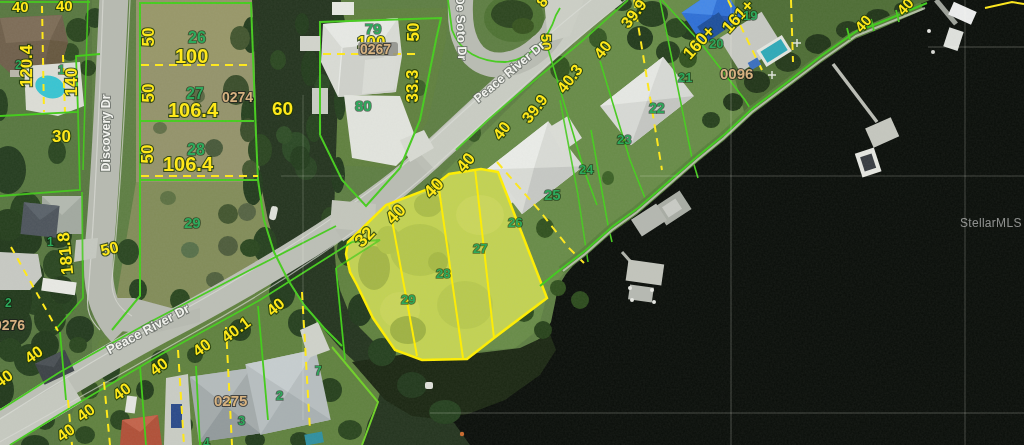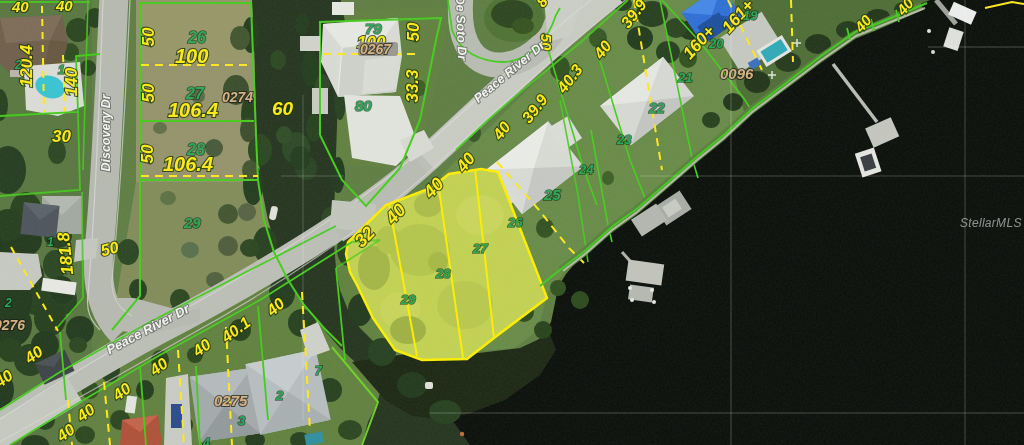--- a/index.html
+++ b/index.html
@@ -1,16 +1,16 @@
 <!DOCTYPE html>
 <html><head>
 <meta charset="utf-8">
 <style>
   html,body{margin:0;padding:0;background:#000;}
-  #map{width:1024px;height:445px;position:relative;overflow:hidden;font-style:italic;}
+  #map{width:1024px;height:445px;position:relative;overflow:hidden;}
   svg{display:block;}
   text{font-family:"Liberation Sans",sans-serif;}
   .yl{fill:#ffe81a;font-weight:bold;paint-order:stroke;stroke:rgba(30,55,5,0.8);stroke-width:2.2px;}
   .gn{fill:#2da95c;font-weight:bold;paint-order:stroke;stroke:rgba(0,20,0,0.55);stroke-width:1.7px;}
   .tn{fill:#d6b280;font-weight:bold;paint-order:stroke;stroke:rgba(25,25,25,0.7);stroke-width:2px;}
   .wt{fill:#f2f3ee;font-weight:bold;paint-order:stroke;stroke:rgba(90,95,90,0.7);stroke-width:2px;}
 </style>
 </head>
 <body>
 <div id="map">

